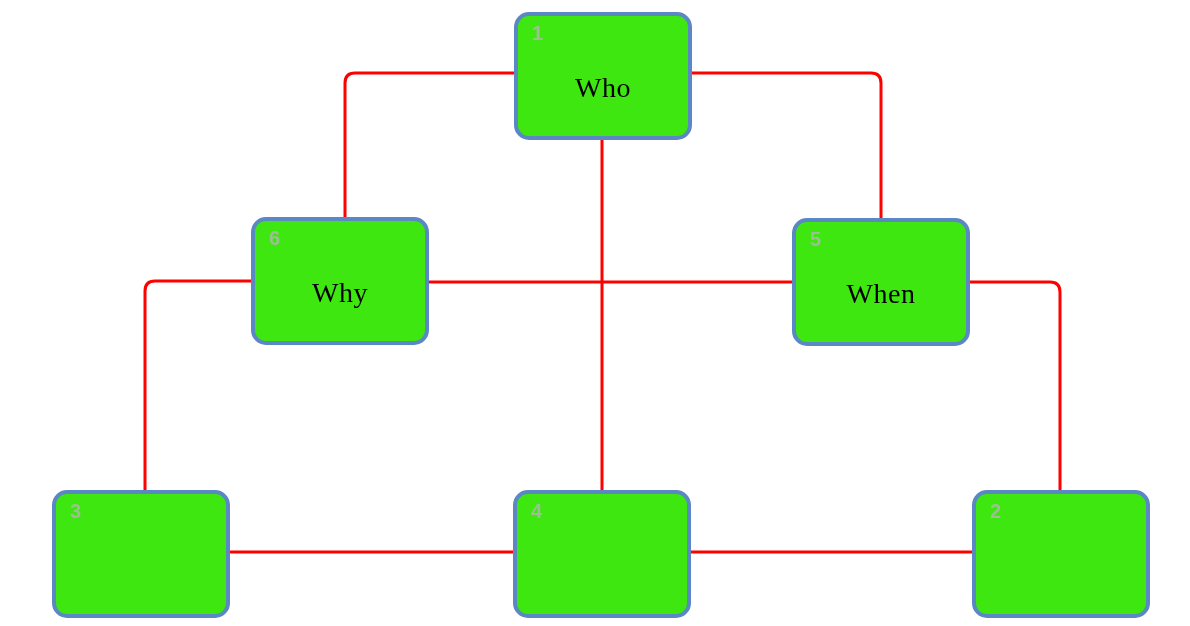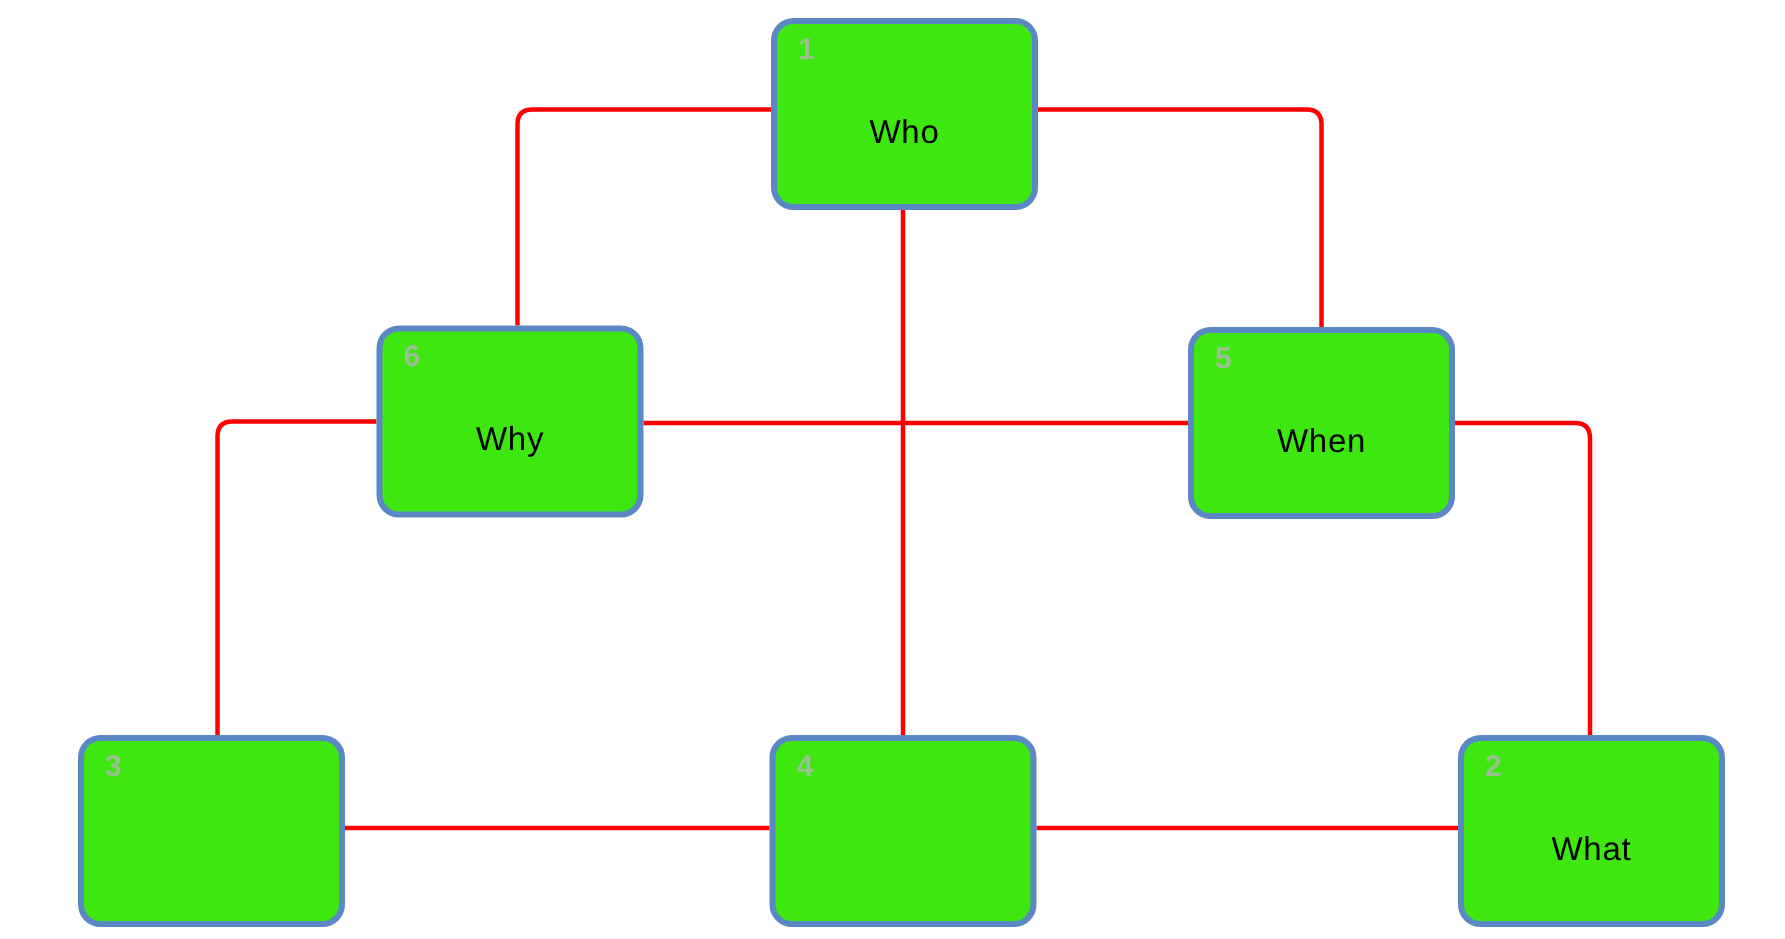--- a/index.html
+++ b/index.html
@@ -42,24 +42,25 @@
     justify-content:center;
   }
   .node .num{
     position:absolute;
     top:6px;left:14px;
     font-size:20px;
     font-weight:bold;
     color:var(--number-text);
   }
   .node .label{
-    font-size:22px;
+    font-size:28px;
     color:var(--label-text);
     padding-top:24px;
     letter-spacing:0.5px;
+    font-family:Liberation Serif, serif;
   }
   .node-who  {left:514px;top:12px;}
   .node-why  {left:251px;top:217px;}
   .node-when {left:792px;top:218px;}
   .node-where{left:52px; top:490px;}
   .node-how  {left:513px;top:490px;}
   .node-what {left:972px;top:490px;}
 </style>
 </head>
 <body>
@@ -95,16 +96,15 @@
   <div class="node node-where">
     <span class="num">3</span>
   </div>
 
   <div class="node node-how">
     <span class="num">4</span>
   </div>
 
   <div class="node node-what">
     <span class="num">2</span>
-    <span class="label">What</span>
   </div>
 
 </div>
 
 </body></html>

